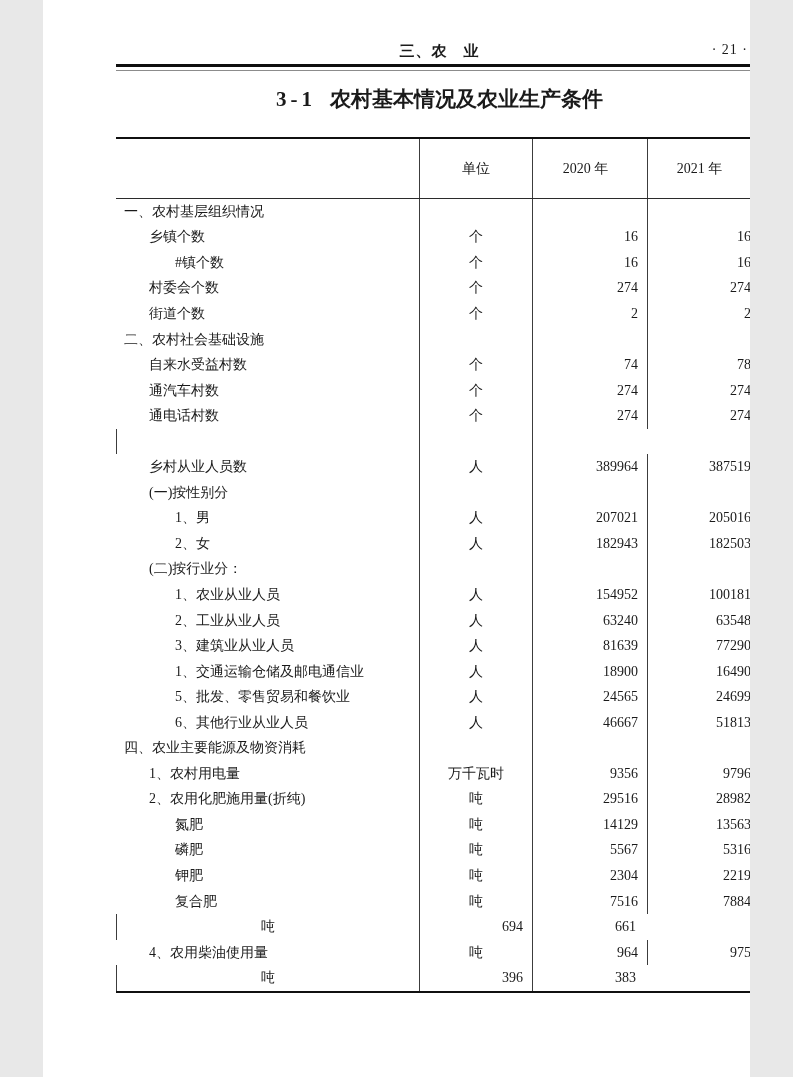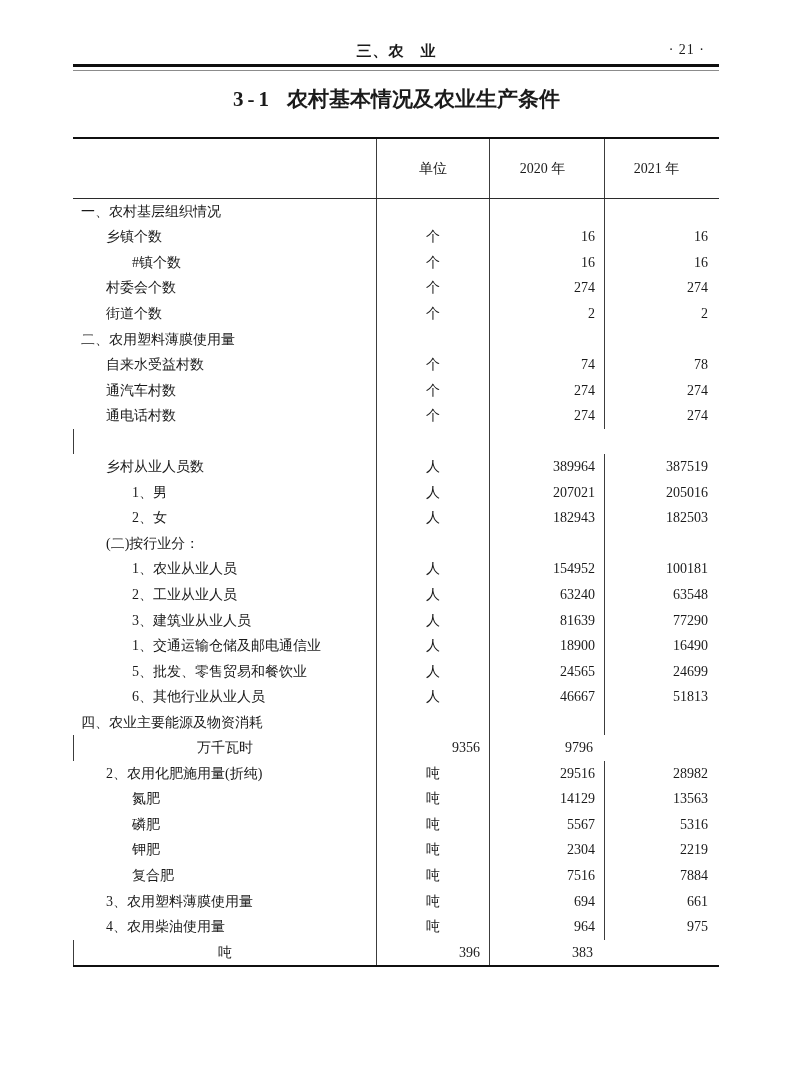--- a/index.html
+++ b/index.html
@@ -1,17 +1,17 @@
 <!DOCTYPE html>
 <html><head>
 <meta charset="utf-8">
 <style>
   html,body { margin:0; padding:0; background:#e8e8e8; }
   .page {
-    position:relative; width:793px; height:1077px; background:#ffffff;
+    position:relative; width:707px; height:1077px; background:#ffffff;
     font-family:"Liberation Serif","DejaVu Serif",serif; color:#1a1a1a;
     overflow:hidden; margin:0 auto;
   }
   
   .page-header { position:absolute; left:0; top:42px; width:793px; height:20px; }
   .chapter {
     position:absolute; left:0; width:793px; text-align:center;
     font-size:15px; font-weight:bold; letter-spacing:1px;
   }
   .pageno {
@@ -101,21 +101,21 @@
           <div class="cell num v2020">274</div>
           <div class="cell num v2021">274</div>
         </div>
         <div class="trow">
           <div class="cell stub ind1">街道个数</div>
           <div class="cell unit">个</div>
           <div class="cell num v2020">2</div>
           <div class="cell num v2021">2</div>
         </div>
         <div class="trow">
-          <div class="cell stub ind0">二、农用塑料薄膜使用量</div>
+          <div class="cell stub ind0">二、农村社会基础设施</div>
           <div class="cell unit"></div>
           <div class="cell num v2020"></div>
           <div class="cell num v2021"></div>
         </div>
         <div class="trow">
           <div class="cell stub ind1">自来水受益村数</div>
           <div class="cell unit">个</div>
           <div class="cell num v2020">74</div>
           <div class="cell num v2021">78</div>
         </div>
@@ -136,20 +136,26 @@
           <div class="cell num v2020"></div>
           <div class="cell num v2021"></div>
         </div>
         <div class="trow">
           <div class="cell stub ind1">乡村从业人员数</div>
           <div class="cell unit">人</div>
           <div class="cell num v2020">389964</div>
           <div class="cell num v2021">387519</div>
         </div>
         <div class="trow">
+          <div class="cell stub ind1">(一)按性别分</div>
+          <div class="cell unit"></div>
+          <div class="cell num v2020"></div>
+          <div class="cell num v2021"></div>
+        </div>
+        <div class="trow">
           <div class="cell stub ind2">1、男</div>
           <div class="cell unit">人</div>
           <div class="cell num v2020">207021</div>
           <div class="cell num v2021">205016</div>
         </div>
         <div class="trow">
           <div class="cell stub ind2">2、女</div>
           <div class="cell unit">人</div>
           <div class="cell num v2020">182943</div>
           <div class="cell num v2021">182503</div>
@@ -196,20 +202,21 @@
           <div class="cell num v2020">46667</div>
           <div class="cell num v2021">51813</div>
         </div>
         <div class="trow">
           <div class="cell stub ind0">四、农业主要能源及物资消耗</div>
           <div class="cell unit"></div>
           <div class="cell num v2020"></div>
           <div class="cell num v2021"></div>
         </div>
         <div class="trow">
+          <div class="cell stub ind1">1、农村用电量</div>
           <div class="cell unit">万千瓦时</div>
           <div class="cell num v2020">9356</div>
           <div class="cell num v2021">9796</div>
         </div>
         <div class="trow">
           <div class="cell stub ind1">2、农用化肥施用量(折纯)</div>
           <div class="cell unit">吨</div>
           <div class="cell num v2020">29516</div>
           <div class="cell num v2021">28982</div>
         </div>
@@ -231,21 +238,20 @@
           <div class="cell num v2020">2304</div>
           <div class="cell num v2021">2219</div>
         </div>
         <div class="trow">
           <div class="cell stub ind2">复合肥</div>
           <div class="cell unit">吨</div>
           <div class="cell num v2020">7516</div>
           <div class="cell num v2021">7884</div>
         </div>
         <div class="trow">
-          <div class="cell stub ind1">3、农用塑料薄膜使用量</div>
           <div class="cell unit">吨</div>
           <div class="cell num v2020">694</div>
           <div class="cell num v2021">661</div>
         </div>
         <div class="trow">
           <div class="cell stub ind1">4、农用柴油使用量</div>
           <div class="cell unit">吨</div>
           <div class="cell num v2020">964</div>
           <div class="cell num v2021">975</div>
         </div>

